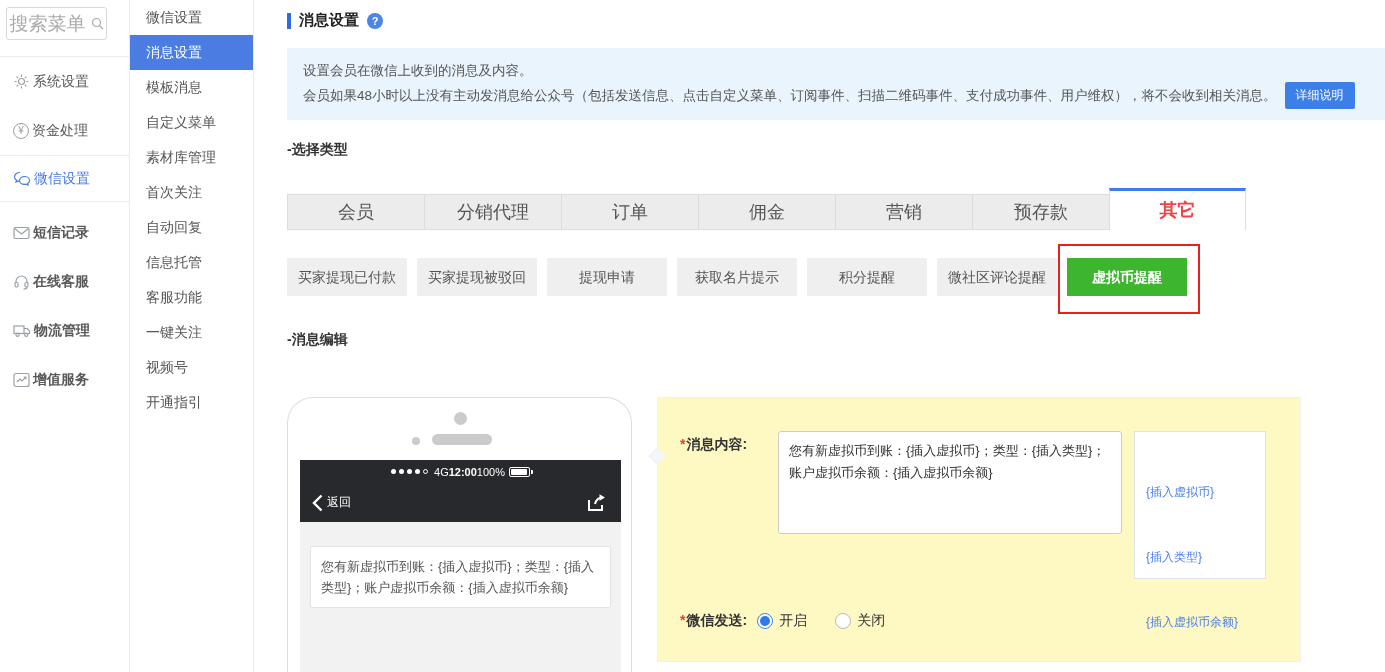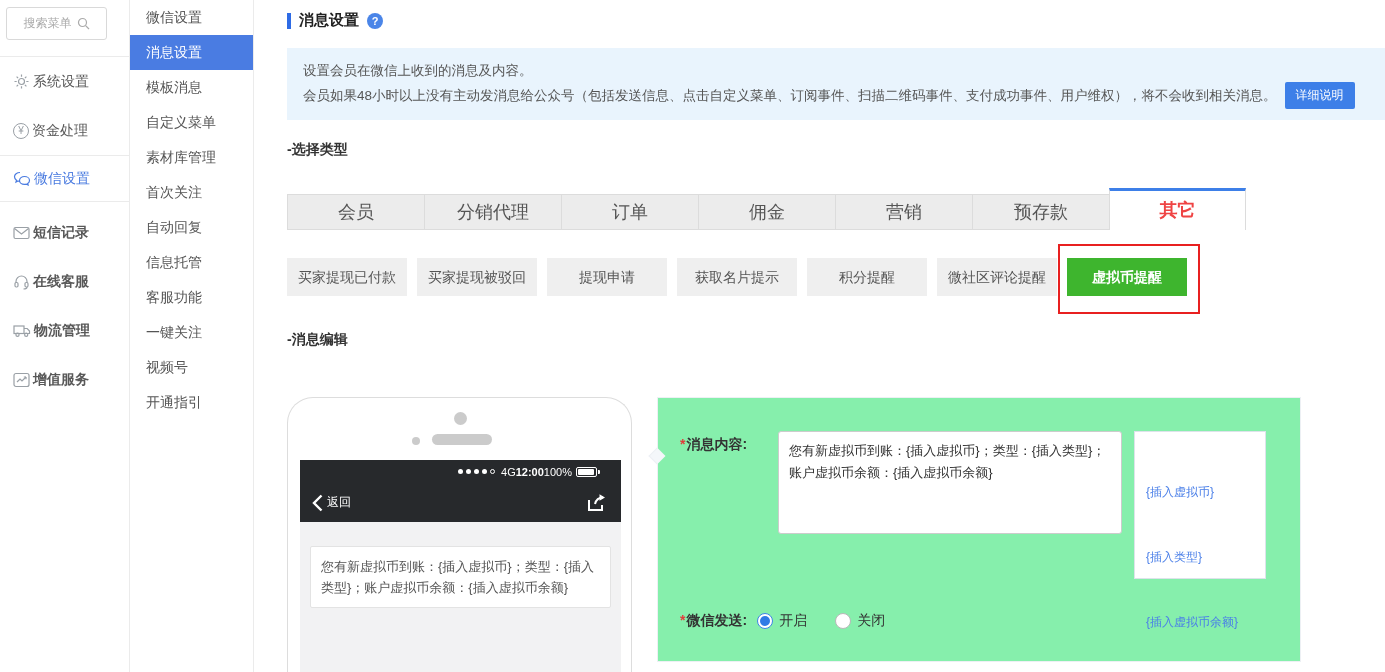--- a/index.html
+++ b/index.html
@@ -2,21 +2,21 @@
 <html><head>
 <meta charset="utf-8">
 <style>
   * { margin:0; padding:0; box-sizing:border-box; }
   body { font-family:"Liberation Sans","DejaVu Sans",sans-serif; background:#fff; }
   #root { position:relative; width:1385px; height:672px; overflow:hidden; background:#fff; color:#333; }
 
   
   .sidebar { position:absolute; left:0; top:0; width:130px; height:672px; background:#fff; border-right:1px solid #ebebeb; }
   .search-wrap { height:57px; border-bottom:1px solid #ebebeb; padding:7px 0 0 6px; }
-  .search-box { width:101px; height:33px; border:1px solid #d9d9d9; border-radius:3px; display:flex; align-items:center; justify-content:center; gap:5px; color:#aaa; font-size:12px; cursor:text; background:#fff; }
+  .search-box { width:101px; height:33px; border:1px solid #d9d9d9; border-radius:3px; display:flex; align-items:center; justify-content:center; gap:5px; color:#aaa; font-size:19px; cursor:text; background:#fff; }
   .side-item { height:49px; display:flex; align-items:center; padding-left:13px; gap:3px; font-size:14px; color:#595959; cursor:pointer; }
   .side-item svg { flex:none; }
   .side-item .stk { stroke:#9aa0a6; fill:none; stroke-width:1.2; }
   .side-item.active { color:#4a7be0; }
   .side-item.active .stk { stroke:#4a7be0; }
   .side-sep { border-top:1px solid #ebebeb; }
   .side-item.wx { height:45px; }
   .pad-top { padding-top:6px;font-weight:bold; }
   .yuan-badge { width:16px; height:16px; border:1px solid #9aa0a6; border-radius:50%; color:#9aa0a6; font-size:10px; line-height:14px; text-align:center; }
 
@@ -48,37 +48,37 @@
   .type-btn { min-width:120px; height:38px; line-height:38px; text-align:center; background:#efefef; color:#555; font-size:14px; padding:0 10px; cursor:pointer; }
   .type-btn.green { background:#3eb52e; color:#fff; font-weight:bold; }
   .red-box { position:absolute; left:804px; top:244px; width:142px; height:70px; border:2px solid #e82020; pointer-events:none; }
 
   
   .phone { position:absolute; left:33px; top:397px; width:345px; height:276px; border:1px solid #ddd; border-bottom:none; border-radius:26px 26px 0 0; background:#fff; }
   .cam { position:absolute; left:166px; top:14px; width:13px; height:13px; border-radius:50%; background:#cbcbcb; }
   .spk-dot { position:absolute; left:124px; top:39px; width:8px; height:8px; border-radius:50%; background:#cbcbcb; }
   .spk-bar { position:absolute; left:144px; top:36px; width:60px; height:11px; border-radius:6px; background:#cbcbcb; }
   .phone-bar { position:absolute; left:12px; top:62px; width:321px; height:62px; background:#27292c; color:#fff; }
-  .status-row { display:flex; justify-content:flex-end; align-items:center; height:23px; padding:0 24px; font-size:11px; }
+  .status-row { display:flex; justify-content:center; align-items:center; height:23px; padding:0 10px; font-size:11px; }
   .sig { display:flex; align-items:center; gap:3px; }
   .dot { width:5px; height:5px; border-radius:50%; background:#fff; }
   .dot.empty { background:transparent; border:1px solid #fff; width:5px; height:5px; }
   .net-label { margin-left:3px; font-size:11px; }
   .time-label { font-weight:bold; }
   .batt-wrap { display:flex; align-items:center; gap:4px; }
   .battery { position:relative; width:21px; height:10px; border:1px solid #fff; border-radius:2px; }
   .battery::before { content:""; position:absolute; left:1px; top:1px; right:2px; bottom:1px; background:#fff; border-radius:1px; }
   .battery::after { content:""; position:absolute; right:-4px; top:2px; width:2px; height:4px; background:#fff; border-radius:0 1px 1px 0; }
   .nav-row { display:flex; justify-content:space-between; align-items:center; height:39px; padding:0 12px; }
   .back-group { display:flex; align-items:center; gap:4px; font-size:12px; color:#fff; }
   .phone-screen { position:absolute; left:12px; top:124px; width:321px; height:152px; background:#f2f2f3; }
   .msg-box { margin:24px 10px 0 10px; background:#fff; border:1px solid #e3e3e3; border-radius:2px; padding:9px 10px; font-size:13px; color:#555; line-height:21px; }
 
   
-  .form-panel { position:absolute; left:403px; top:397px; width:644px; height:265px; background:#86efac; border:1px solid #edf0f4; }
+  .form-panel { position:absolute; left:403px; top:397px; width:644px; height:265px; background:#fef9c3; border:1px solid #edf0f4; }
   .notch { position:absolute; left:-7px; top:52px; width:12px; height:12px; background:#f4f7fa; border-left:1px solid #edf0f4; border-bottom:1px solid #edf0f4; transform:rotate(45deg); }
   .f-label { position:absolute; font-size:14px; font-weight:bold; color:#333; }
   .req { color:#e33c3c; margin-right:1px; }
   .content-label { left:22px; top:38px; }
   .msg-textarea { position:absolute; left:120px; top:33px; width:344px; height:103px; border:1px solid #ccc; border-radius:3px; background:#fff; padding:8px 10px; font-size:13px; line-height:22px; color:#333; resize:none; font-family:inherit; }
   .links-box { position:absolute; left:476px; top:33px; width:132px; height:148px; background:#fff; border:1px solid #dde3ea; padding:8px 11px; }
   .ins-link { display:block; color:#4a7fe8; font-size:12px; line-height:25px; text-decoration:none; cursor:pointer;margin-top:40px; }
   .radio-row { position:absolute; left:22px; top:204px; display:flex; align-items:flex-end; font-size:14px; color:#333;margin-top:10px; }
   .radio-group { display:flex; align-items:center; margin-left:10px; cursor:pointer; }
   .radio-group + .radio-group { margin-left:28px; }

